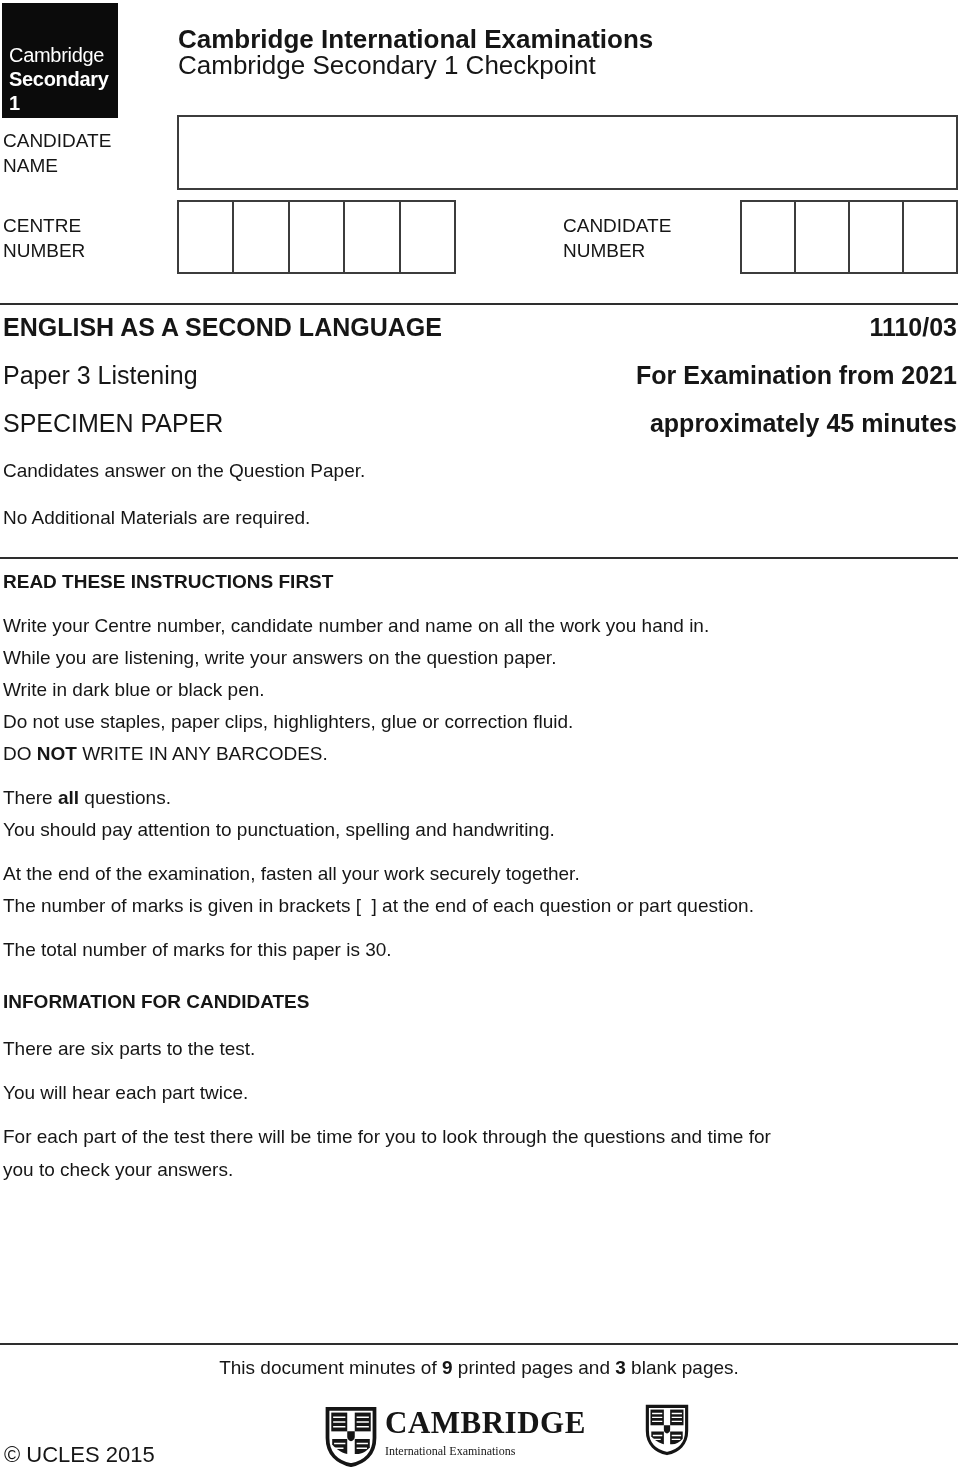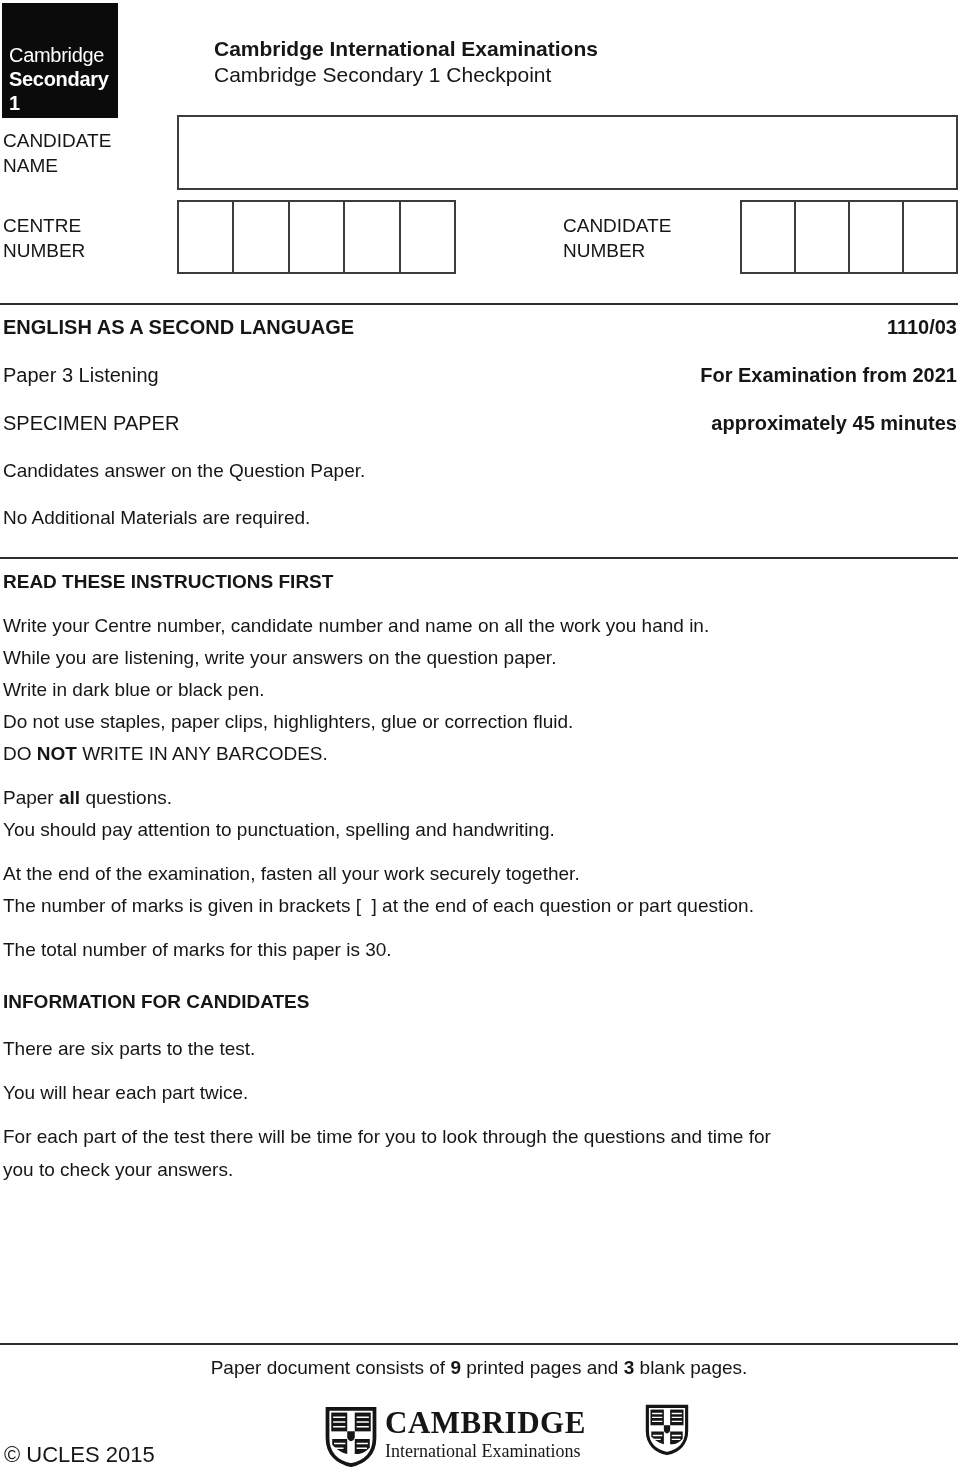--- a/index.html
+++ b/index.html
@@ -13,41 +13,41 @@
     overflow:hidden;
   }
   
   .logo-badge{
     position:absolute;left:2px;top:3px;width:116px;height:115px;
     background:#0b0b0b;color:#ffffff;
     padding:40px 0 0 7px;line-height:24px;font-size:20px;letter-spacing:-0.3px;
   }
   .logo-badge .l1{font-weight:400;}
   .logo-badge .l2,.logo-badge .l3{font-weight:700;}
-  .org-block{position:absolute;left:178px;top:36px;line-height:26px;font-size:21px;margin-left:36px;}
+  .org-block{position:absolute;left:178px;top:26px;line-height:26px;font-size:26px;}
   .org-title{font-weight:700;}
   .org-subtitle{font-weight:400;}
   
   .field-label{position:absolute;font-size:19px;line-height:25px;white-space:pre-line;}
   .name-label{left:3px;top:128px;}
   .centre-label{left:3px;top:213px;}
   .cand-label{left:563px;top:213px;}
   .name-box{position:absolute;left:177px;top:115px;width:781px;height:75px;border:2px solid #3c3c3c;background:#fff;}
   .cells-box{position:absolute;top:200px;height:74px;border:2px solid #3c3c3c;display:flex;background:#fff;}
   .centre-box{left:177px;width:279px;}
   .cand-box{left:740px;width:218px;}
   .cells-box .cell{flex:1;border-left:2px solid #3c3c3c;}
   .cells-box .cell:first-child{border-left:none;}
   
   .hrule{position:absolute;left:0;width:958px;height:0;border-top:2px solid #2e2e2e;}
   .rule1{top:303px;}
   .rule2{top:557px;}
   .rule3{top:1343px;}
   
-  .trow{position:absolute;left:3px;right:3px;display:flex;justify-content:space-between;font-size:20px;line-height:26px;}
+  .trow{position:absolute;left:3px;right:3px;display:flex;justify-content:space-between;font-size:25px;line-height:26px;}
   .trow1{top:314px;}
   .trow2{top:362px;}
   .trow3{top:410px;}
   .trow4{top:458px;font-size:19px;}
   .trow5{top:505px;font-size:19px;}
   .bold{font-weight:700;}
   
   .textsec{position:absolute;left:3px;width:954px;font-size:19px;}
   .instructions{top:570px;}
   .information{top:990px;}
@@ -57,21 +57,21 @@
   .instructions .para{margin-bottom:12px;}
   .information .para{margin-bottom:11px;}
   .instructions .line{line-height:32px;}
   .information .line{line-height:33px;}
   
   .consists{position:absolute;left:0;top:1357px;width:958px;text-align:center;font-size:19px;}
   .copyright{position:absolute;left:4px;top:1442px;font-size:22px;}
   .cie-logo{position:absolute;left:324px;top:1406px;display:flex;gap:7px;align-items:flex-start;}
   .cie-text{font-family:"Liberation Serif", serif;}
   .cie-name{font-size:31px;line-height:34px;font-weight:700;letter-spacing:0.5px;}
-  .cie-sub{font-size:18px;line-height:22px;font-weight:400;}
+  .cie-sub{font-size:12px;line-height:22px;font-weight:400;}
   .ce-logo{position:absolute;left:645px;top:1403px;display:flex;gap:8px;align-items:flex-start;}
   .ce-text{font-family:"Liberation Serif", serif;}
   .ce-name{font-size:23px;line-height:25px;font-weight:700;letter-spacing:0.5px;}
   .ce-sub{font-size:17px;line-height:20px;font-weight:700;}
   .shield{flex:0 0 auto;}
 </style>
 </head>
 <body>
 
 <div class="page">
@@ -136,21 +136,21 @@
     <div class="sec-heading">READ THESE INSTRUCTIONS FIRST</div>
     <div>
         <div class="para">
           <div class="line"><span>Write your Centre number, candidate number and name on all the work you hand in.</span></div>
           <div class="line"><span>While you are listening, write your answers on the question paper.</span></div>
           <div class="line"><span>Write in dark blue or black pen.</span></div>
           <div class="line"><span>Do not use staples, paper clips, highlighters, glue or correction fluid.</span></div>
           <div class="line"><span>DO </span><b>NOT</b><span> WRITE IN ANY BARCODES.</span></div>
         </div>
         <div class="para">
-          <div class="line"><span>Paper </span><b>all</b><span> questions.</span></div>
+          <div class="line"><span>There </span><b>all</b><span> questions.</span></div>
           <div class="line"><span>You should pay attention to punctuation, spelling and handwriting.</span></div>
         </div>
         <div class="para">
           <div class="line"><span>At the end of the examination, fasten all your work securely together.</span></div>
           <div class="line"><span>The number of marks is given in brackets [&nbsp; ] at the end of each question or part question.</span></div>
         </div>
         <div class="para">
           <div class="line"><span>The total number of marks for this paper is 30.</span></div>
         </div>
       </div>
@@ -167,21 +167,21 @@
         </div>
         <div class="para">
           <div class="line"><span>For each part of the test there will be time for you to look through the questions and time for</span></div>
           <div class="line"><span>you to check your answers.</span></div>
         </div>
       </div>
   </div>
 
   <div class="hrule rule3"></div>
 
-  <div class="consists"><span>Paper document consists of </span><b>9</b><span> printed pages and </span><b>3</b><span> blank pages.</span></div>
+  <div class="consists"><span>This document minutes of </span><b>9</b><span> printed pages and </span><b>3</b><span> blank pages.</span></div>
   <div class="copyright">© UCLES 2015</div>
 
   <div class="cie-logo">
     <svg class="shield" viewBox="0 0 56 66" width="54" height="62" aria-hidden="true">
       <path d="M3 3 H53 V34 C53 51 42 60 28 63 C14 60 3 51 3 34 Z" fill="#ffffff" stroke="#151515" stroke-width="4"></path>
       <rect x="7" y="7" width="17" height="20" fill="#151515"></rect>
       <rect x="32" y="7" width="17" height="20" fill="#151515"></rect>
       <path d="M8 35 h16 v16 c-6 -1 -12 -5 -16 -10 z" fill="#151515"></path>
       <path d="M32 35 h16 v9 c-4 5 -10 8 -16 7 z" fill="#151515"></path>
       <g stroke="#ffffff" stroke-width="1.6" fill="none">

